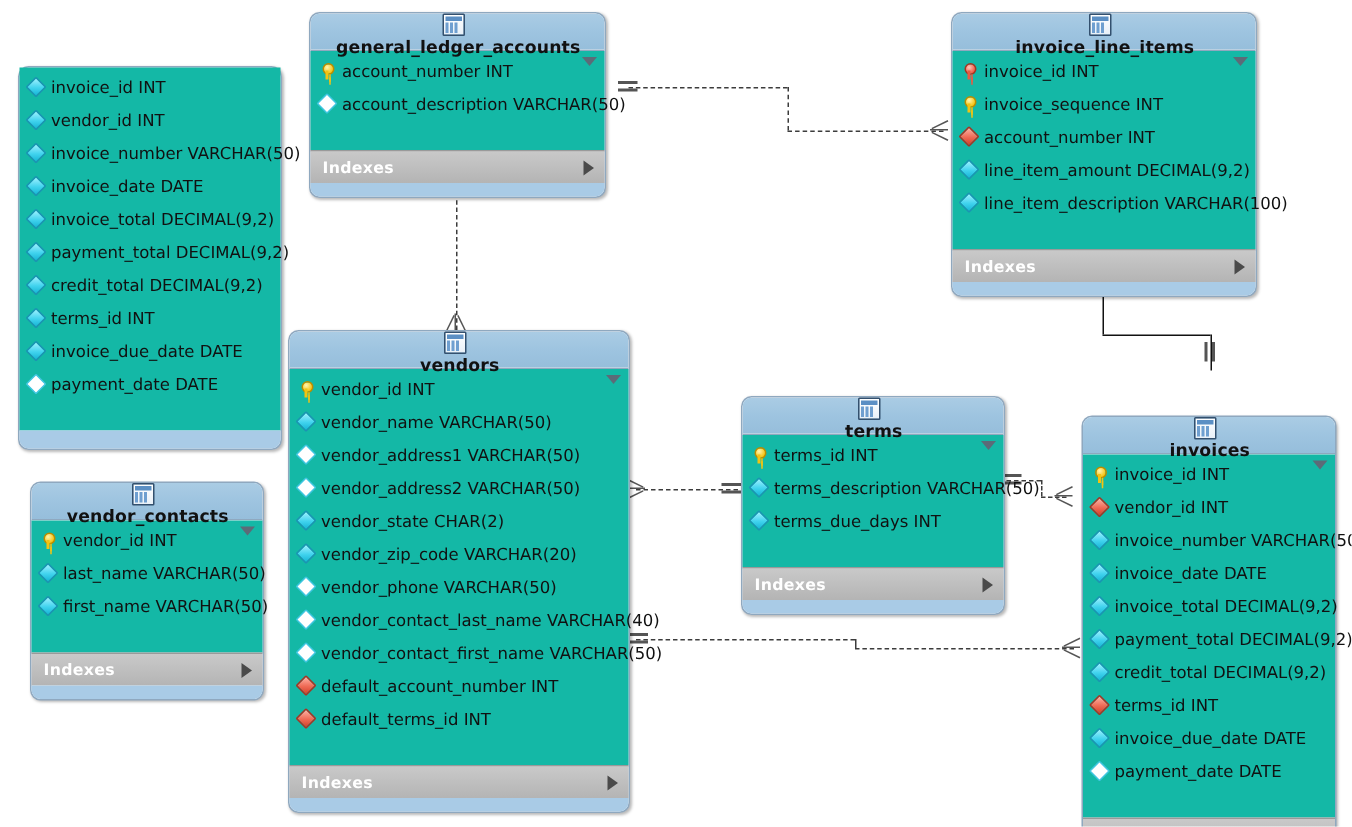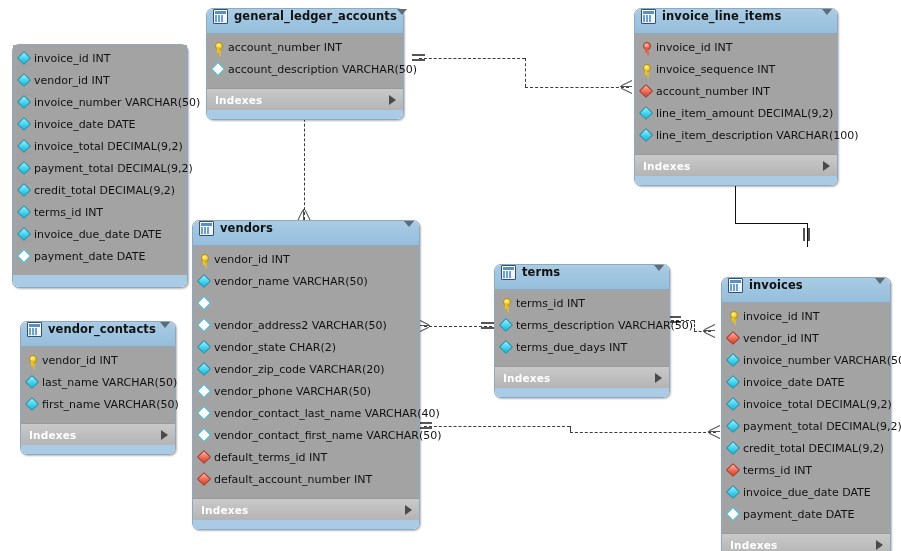--- a/index.html
+++ b/index.html
@@ -5,38 +5,38 @@
   html,body{margin:0;padding:0;background:#ffffff;}
   body{width:901px;height:551px;position:relative;overflow:hidden;
        font-family:"DejaVu Sans","Liberation Sans",sans-serif;}
 
   .canvas{position:absolute;inset:0;}
 
   
   .tbl{position:absolute;box-sizing:border-box;background:#ffffff;
        border:1px solid #8fa8bf;border-radius:7px;
        box-shadow:1px 1px 2px rgba(0,0,0,.28);}
-  .tbl .hdr{height:24px;display:flex;align-items:flex-start;
+  .tbl .hdr{height:24px;display:flex;align-items:center;
             border-top-left-radius:6px;border-top-right-radius:6px;
             background:linear-gradient(to bottom,#aacce4 0%,#9ec4e0 50%,#96bedb 100%);
-            border-bottom:1px solid #8fa8bf;padding:0 5px 0 6px;}
+            border-bottom:1px solid #8fa8bf;padding:0 5px 0 6px;flex-direction:column;}
   .tbl .hdr .ticon{width:13px;height:13px;flex:0 0 13px;margin-right:6px;
         background:linear-gradient(to bottom,#ffffff 0%,#e8f0f8 100%);
         border:1px solid #33506e;border-radius:1px;position:relative;}
   .tbl .hdr .ticon::before{content:"";position:absolute;left:1px;top:1px;right:1px;height:3px;
         background:#5b8fc4;}
   .tbl .hdr .ticon::after{content:"";position:absolute;left:1px;top:5px;width:2px;bottom:1px;
         background:#6f9fd0;box-shadow:3px 0 0 #6f9fd0,6px 0 0 #6f9fd0;}
   .tbl .hdr .tname{font-size:11.5px;font-weight:bold;color:#111;white-space:nowrap;
         letter-spacing:.1px;}
   .tbl .hdr .caret{margin-left:auto;width:0;height:0;
         border-left:5px solid transparent;border-right:5px solid transparent;
         border-top:6px solid #5c6b78;}
 
-  .cols{padding:2px 0 8px 0;background:#a3a3a3;}
+  .cols{padding:2px 0 20px 0;background:#14b8a6;}
   .col{display:flex;align-items:center;height:22px;padding:0 4px 0 5px;white-space:nowrap;}
   .col .lbl{font-size:11px;color:#111;}
 
   
   .gl{flex:0 0 13px;width:13px;height:13px;margin-right:3px;position:relative;}
   
   .gl.dia::before{content:"";position:absolute;left:1px;top:1px;width:8px;height:8px;
       background:linear-gradient(135deg,#9ff0ff 0%,#41d3ee 55%,#16b4d6 100%);
       border:1px solid #1b93b3;transform:rotate(45deg);border-radius:1px;}
   
@@ -322,20 +322,21 @@
       <div class="col">
           <span class="gl key"></span>
           <span class="lbl">vendor_id INT</span>
         </div>
       <div class="col">
           <span class="gl dia"></span>
           <span class="lbl">vendor_name VARCHAR(50)</span>
         </div>
       <div class="col">
           <span class="gl diao"></span>
+          <span class="lbl">vendor_address1 VARCHAR(50)</span>
         </div>
       <div class="col">
           <span class="gl diao"></span>
           <span class="lbl">vendor_address2 VARCHAR(50)</span>
         </div>
       <div class="col">
           <span class="gl dia"></span>
           <span class="lbl">vendor_state CHAR(2)</span>
         </div>
       <div class="col">
@@ -346,29 +347,29 @@
           <span class="gl diao"></span>
           <span class="lbl">vendor_phone VARCHAR(50)</span>
         </div>
       <div class="col">
           <span class="gl diao"></span>
           <span class="lbl">vendor_contact_last_name VARCHAR(40)</span>
         </div>
       <div class="col">
           <span class="gl diao"></span>
           <span class="lbl">vendor_contact_first_name VARCHAR(50)</span>
+        </div>
+      <div class="col">
+          <span class="gl diar"></span>
+          <span class="lbl">default_account_number INT</span>
         </div>
       <div class="col">
           <span class="gl diar"></span>
           <span class="lbl">default_terms_id INT</span>
         </div>
-      <div class="col">
-          <span class="gl diar"></span>
-          <span class="lbl">default_account_number INT</span>
-        </div>
     </div>
     <div class="idx">
       <span class="itxt">Indexes</span>
       <span class="iarr"></span>
     </div>
     <div class="foot"></div>
   </div>
 
   <div class="tbl" style="left:494px;top:264px;width:176px;">
     <div class="hdr">

